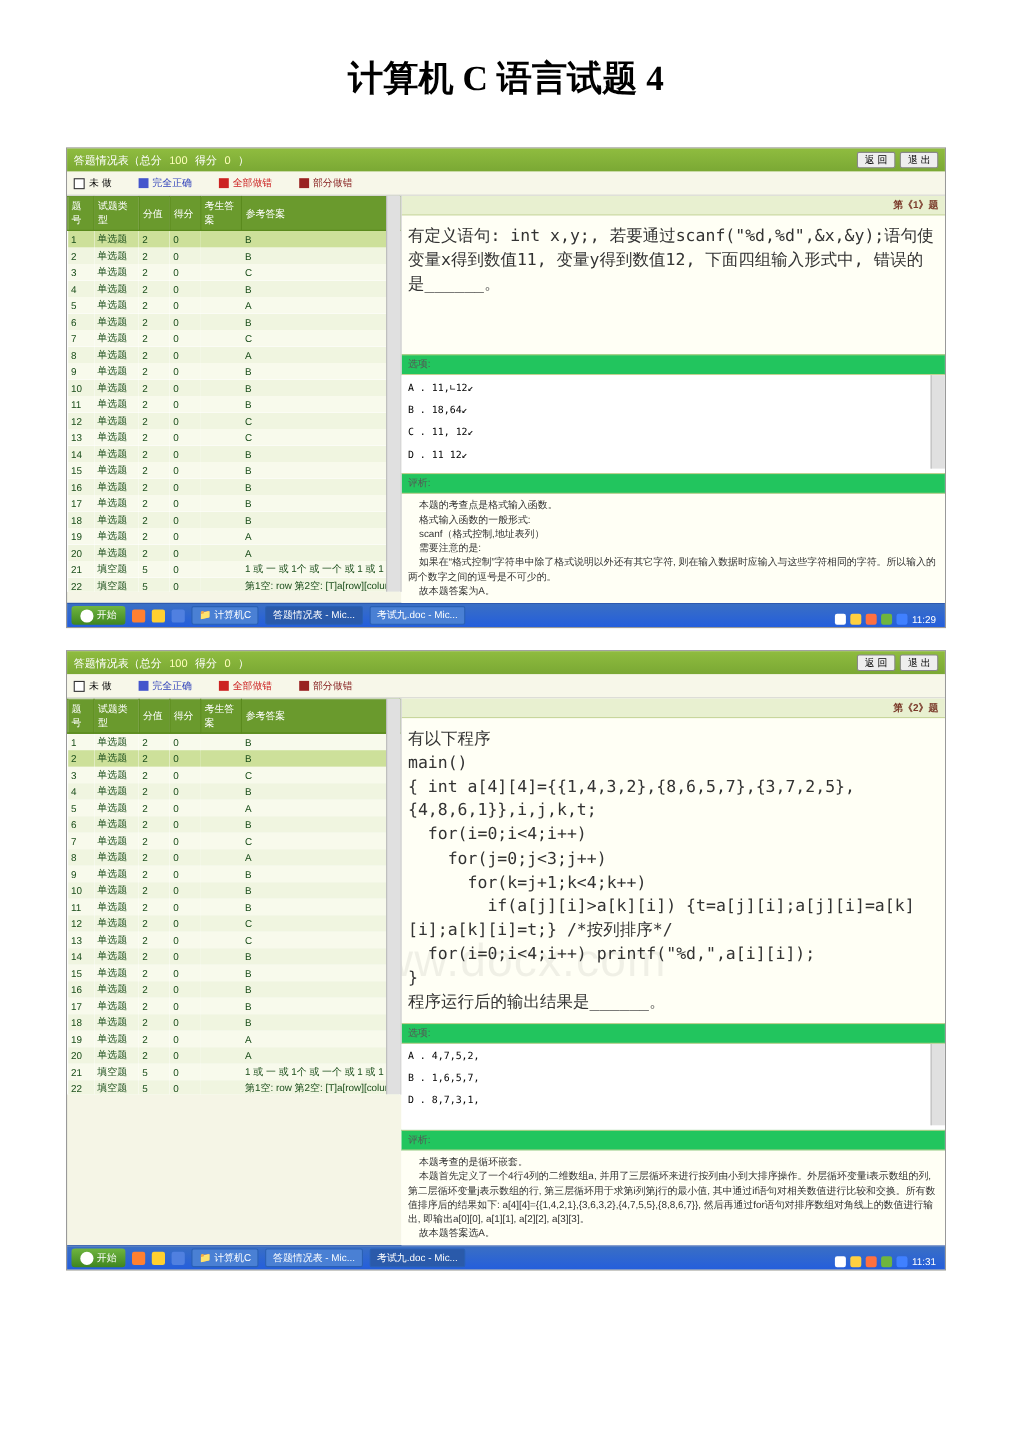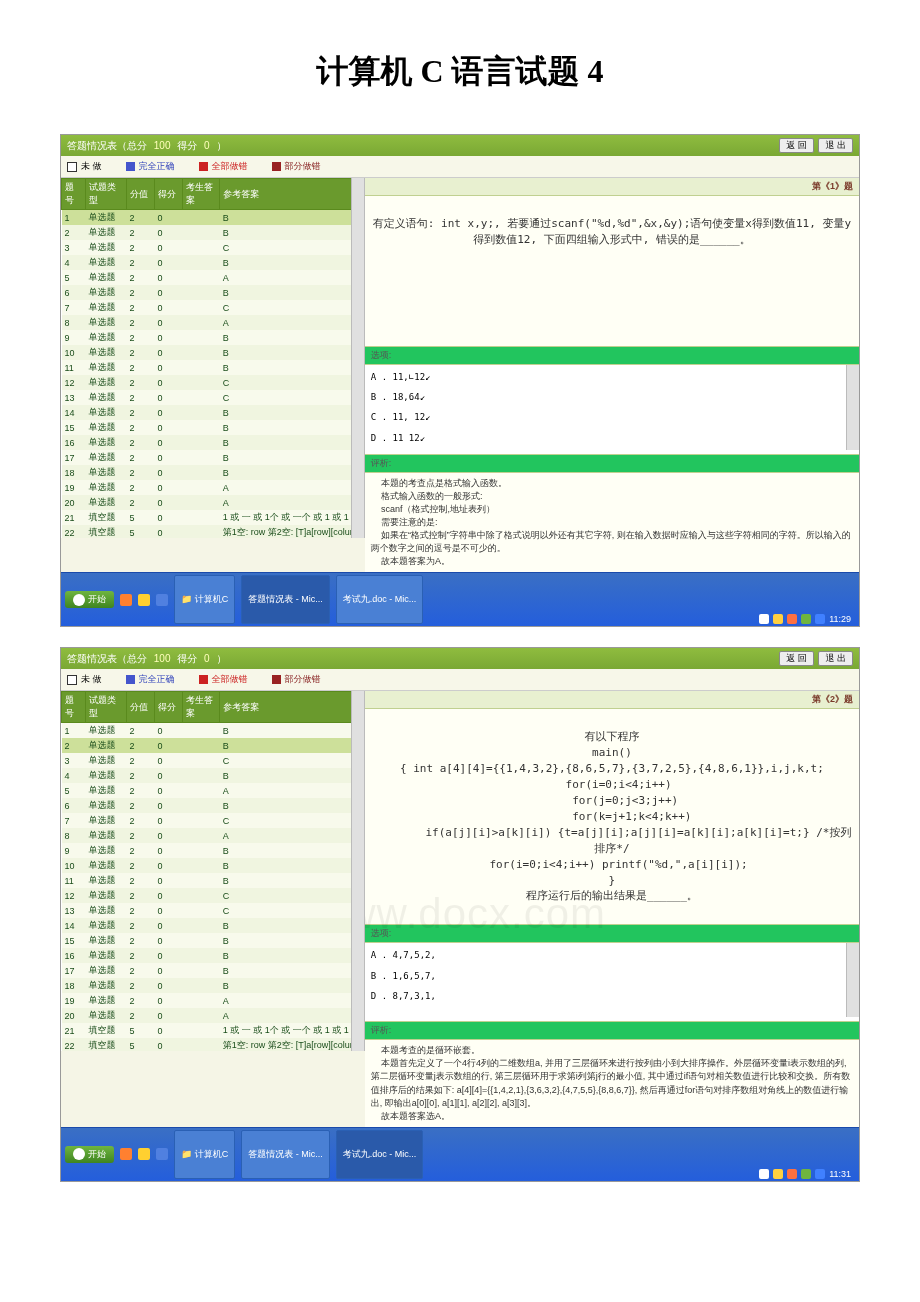--- a/index.html
+++ b/index.html
@@ -102,29 +102,28 @@
   }
   .q-title {
     background: #e8f0d0;
     border-bottom: 1px solid #c0d090;
     padding: 2px 6px;
     color: #7a3a2a;
     font-weight: bold;
     text-align: right;
   }
   .q-body {
-    padding: 20px 6px;
-    font-size: 11px;
+    padding: 8px 6px;
+    font-size: 15px;
     line-height: 1.45;
     font-family: "SimSun", monospace;
     color: #333;
     min-height: 110px;
     white-space: pre-wrap;
     background: #fffff5;
-    text-align: center;
   }
   .opt-title {
     background: #22c55e;
     border-top: 1px solid #c0d090;
     border-bottom: 1px solid #c0d090;
     padding: 2px 6px;
     color: #555;
   }
   .opt-body {
     background: #fff;
@@ -164,21 +163,21 @@
     background: linear-gradient(#6fb53f, #3f8520);
     border-radius: 3px;
     padding: 2px 8px;
     display: flex;
     align-items: center;
     gap: 3px;
   }
   .tb-item {
     background: #4a80d4;
     border: 1px solid #2a60b4;
-    padding: 17px 6px;
+    padding: 1px 6px;
     border-radius: 2px;
   }
   .tb-item.active { background: #2a5aaa; }
   .tray { display: flex; align-items: center; gap: 4px; padding-right: 4px;}
   .tray-icon { width:10px; height:10px; background:#ffd040; border-radius:2px;}
   .tray-icon.b { background:#ff7040;}
   .tray-icon.c { background:#6fb53f;}
   .tray-icon.d { background:#fff;}
   .tray-icon.e { background:#4080ff;}
   .watermark {

